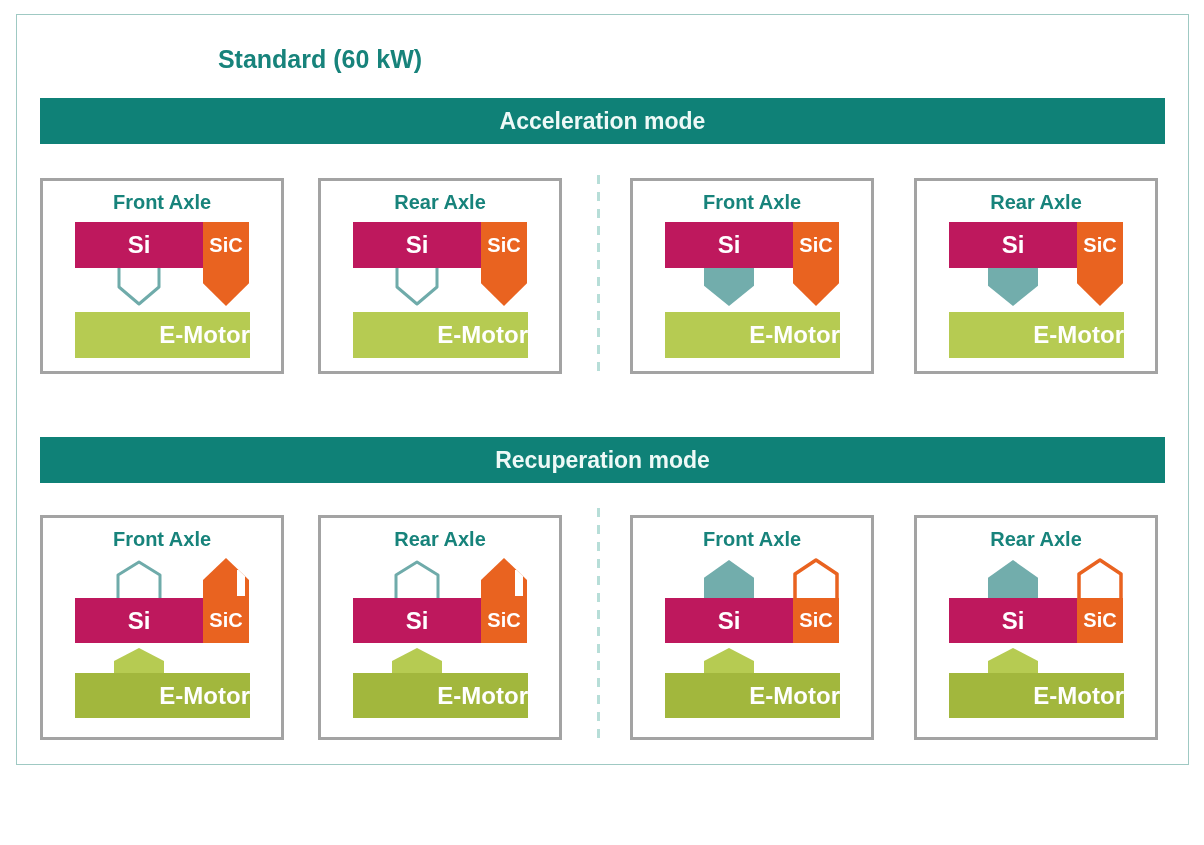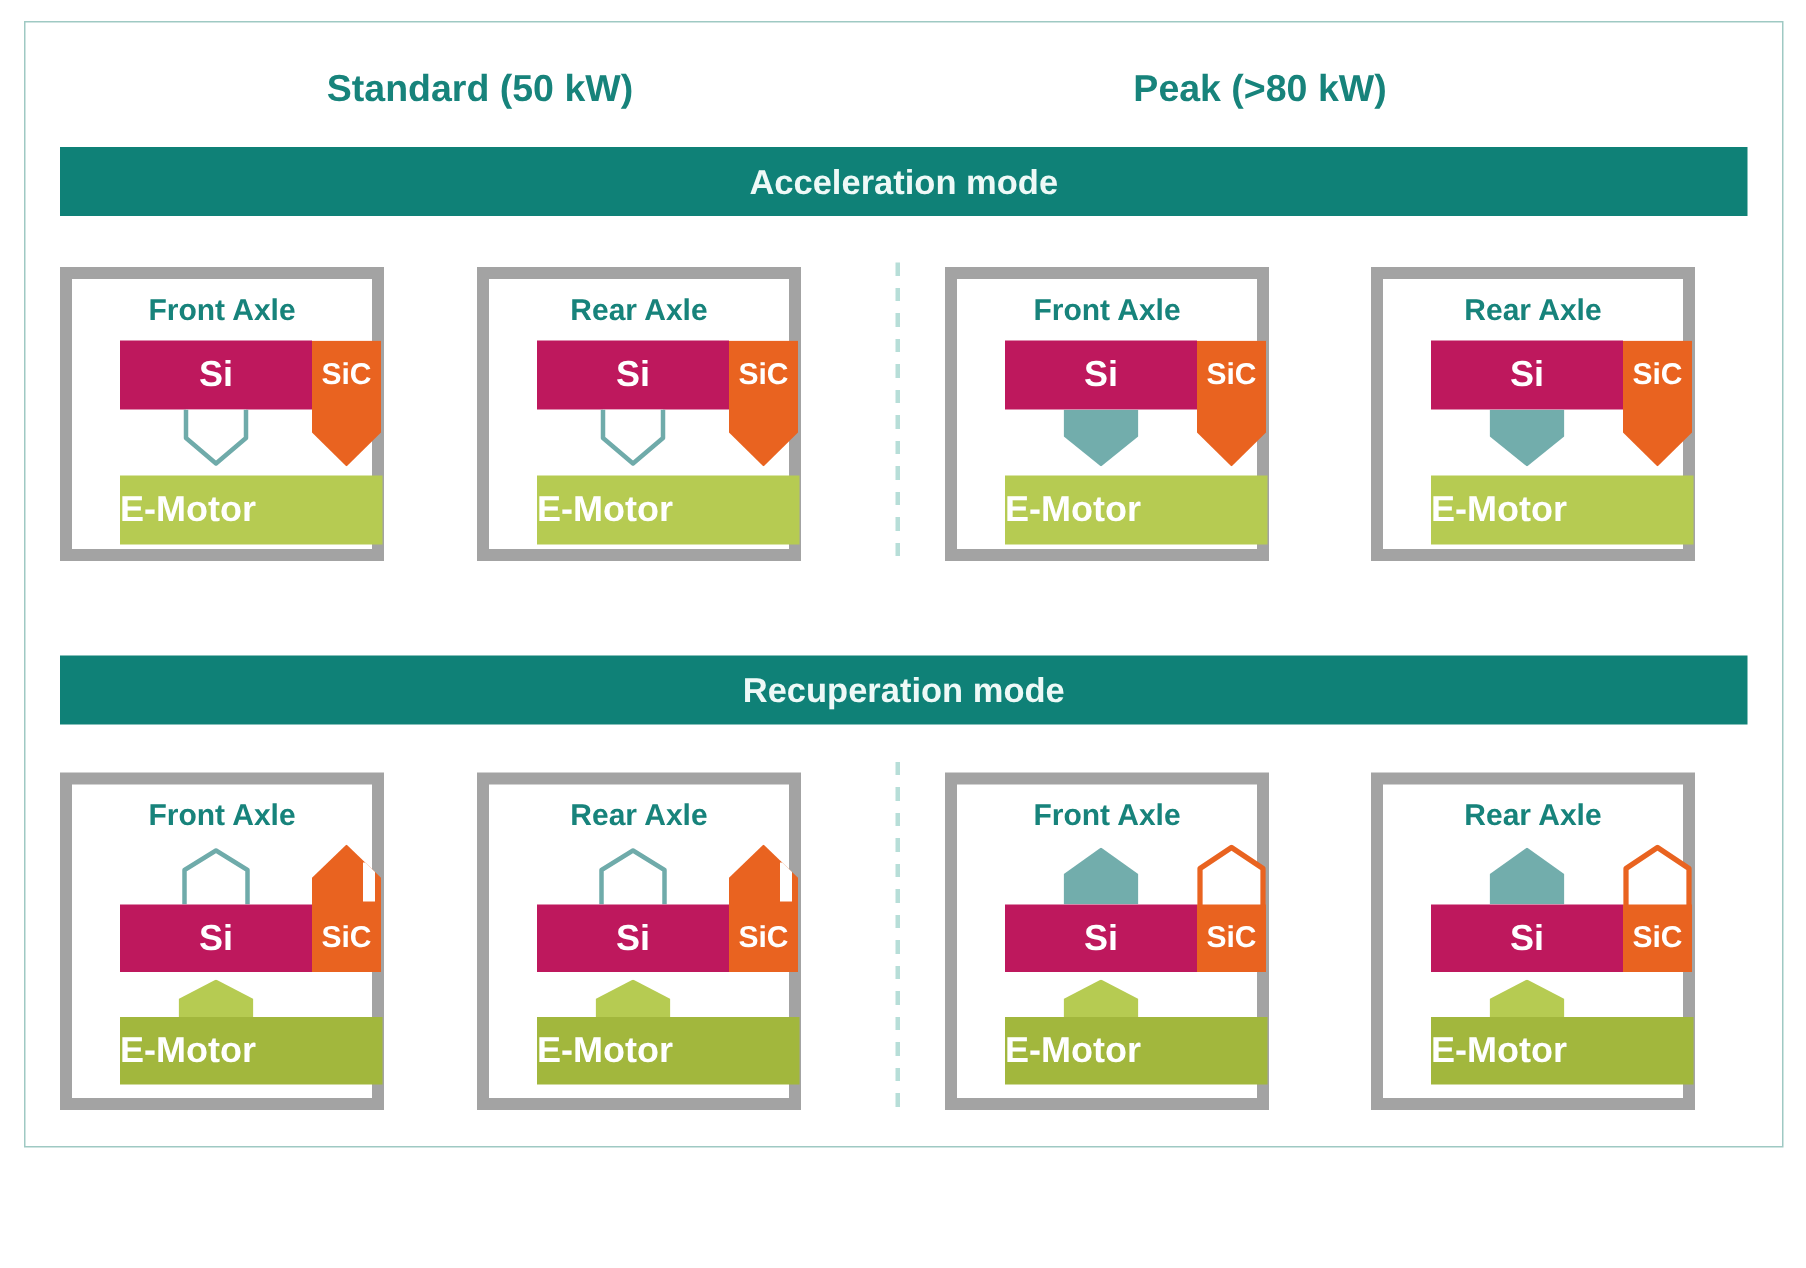--- a/index.html
+++ b/index.html
@@ -8,28 +8,28 @@
   .outer-frame{position:absolute;left:16px;top:14px;width:1173px;height:751px;border:1px solid #9fc9c3;}
   .col-header{position:absolute;top:42px;height:34px;font-size:25px;font-weight:bold;color:#17837b;text-align:center;line-height:34px;}
   .col-header.std{left:60px;width:520px;}
   .col-header.peak{left:620px;width:440px;}
   .mode-bar{position:absolute;left:40px;width:1125px;height:46px;background:#0f8177;color:#eef9f7;font-size:23px;font-weight:bold;text-align:center;line-height:46px;}
   .mode-bar.accel{top:98px;}
   .mode-bar.recup{top:437px;}
   .divider{position:absolute;width:3px;background-image:repeating-linear-gradient(to bottom,#b7ded8 0,#b7ded8 9px,transparent 9px,transparent 17px);}
   .divider.d1{left:597px;top:175px;height:200px;}
   .divider.d2{left:597px;top:508px;height:234px;}
-  .card{position:absolute;width:216px;background:#fff;border:8px solid #a3a3a3;}
+  .card{position:absolute;width:244px;background:#fff;border:3px solid #a3a3a3;}
   .card.r1{top:178px;height:196px;}
   .card.r2{top:515px;height:225px;}
   .c1{left:40px;} .c2{left:318px;} .c3{left:630px;} .c4{left:914px;}
   .card-title{position:absolute;top:10px;left:0;right:0;text-align:center;font-size:20px;font-weight:bold;color:#17837b;}
   .si-bar{position:absolute;left:32px;width:128px;height:46px;background:#be185d;display:flex;align-items:center;justify-content:center;color:#fff;font-size:24px;font-weight:bold;}
   .r1 .si-bar{top:41px;} .r2 .si-bar{top:80px;height:45px;}
-  .emotor-bar{position:absolute;left:32px;width:175px;display:flex;align-items:center;justify-content:flex-start;color:#fff;font-size:24px;font-weight:bold;}
+  .emotor-bar{position:absolute;left:32px;width:175px;display:flex;align-items:center;justify-content:flex-end;color:#fff;font-size:24px;font-weight:bold;}
   .r1 .emotor-bar{top:131px;height:46px;background:#b6cb52;}
   .r2 .emotor-bar{top:155px;height:45px;background:#a2b73d;}
   .arrow{position:absolute;}
   .sic-ribbon{position:absolute;left:160px;top:41px;width:46px;height:84px;background:#e96320;
     clip-path:polygon(0 0,100% 0,100% 73%,50% 100%,0 73%);}
   .sic-ribbon .sic-label{position:absolute;left:0;top:0;width:100%;height:46px;display:flex;align-items:center;justify-content:center;color:#fff;font-size:20px;font-weight:bold;}
   .sic-pent{position:absolute;left:160px;top:40px;width:46px;height:85px;background:#e96320;
     clip-path:polygon(50% 0,100% 26%,100% 100%,0 100%,0 26%);}
   .sic-pent .sic-label{position:absolute;left:0;bottom:0;width:100%;height:45px;display:flex;align-items:center;justify-content:center;color:#fff;font-size:20px;font-weight:bold;}
   .sic-slit{position:absolute;right:4px;top:12px;width:8px;height:26px;background:#fff;}
@@ -45,22 +45,21 @@
   .hollow-up{left:73px;top:42px;}
   .sic-hollow-top{left:160px;top:40px;}
   .caption{position:absolute;left:0;top:790px;width:1160px;text-align:center;font-size:26px;color:#1b1b1b;}
 </style>
 </head>
 <body>
 
 <div class="stage">
   <div class="outer-frame"></div>
 
-  <div class="col-header std">Standard (50 kW)</div>
-  <div class="col-header peak">Peak (&gt;80 kW)</div>
+  <div class="col-header std">Standard (60 kW)</div>
 
   <div class="mode-bar recup">Recuperation mode</div>
   <div class="mode-bar accel">Acceleration mode</div>
 
   <div class="divider d1"></div>
   <div class="divider d2"></div>
 
   <div class="card r1 c1">
     <div class="card-title">Front Axle</div>
     <div class="si-bar">

